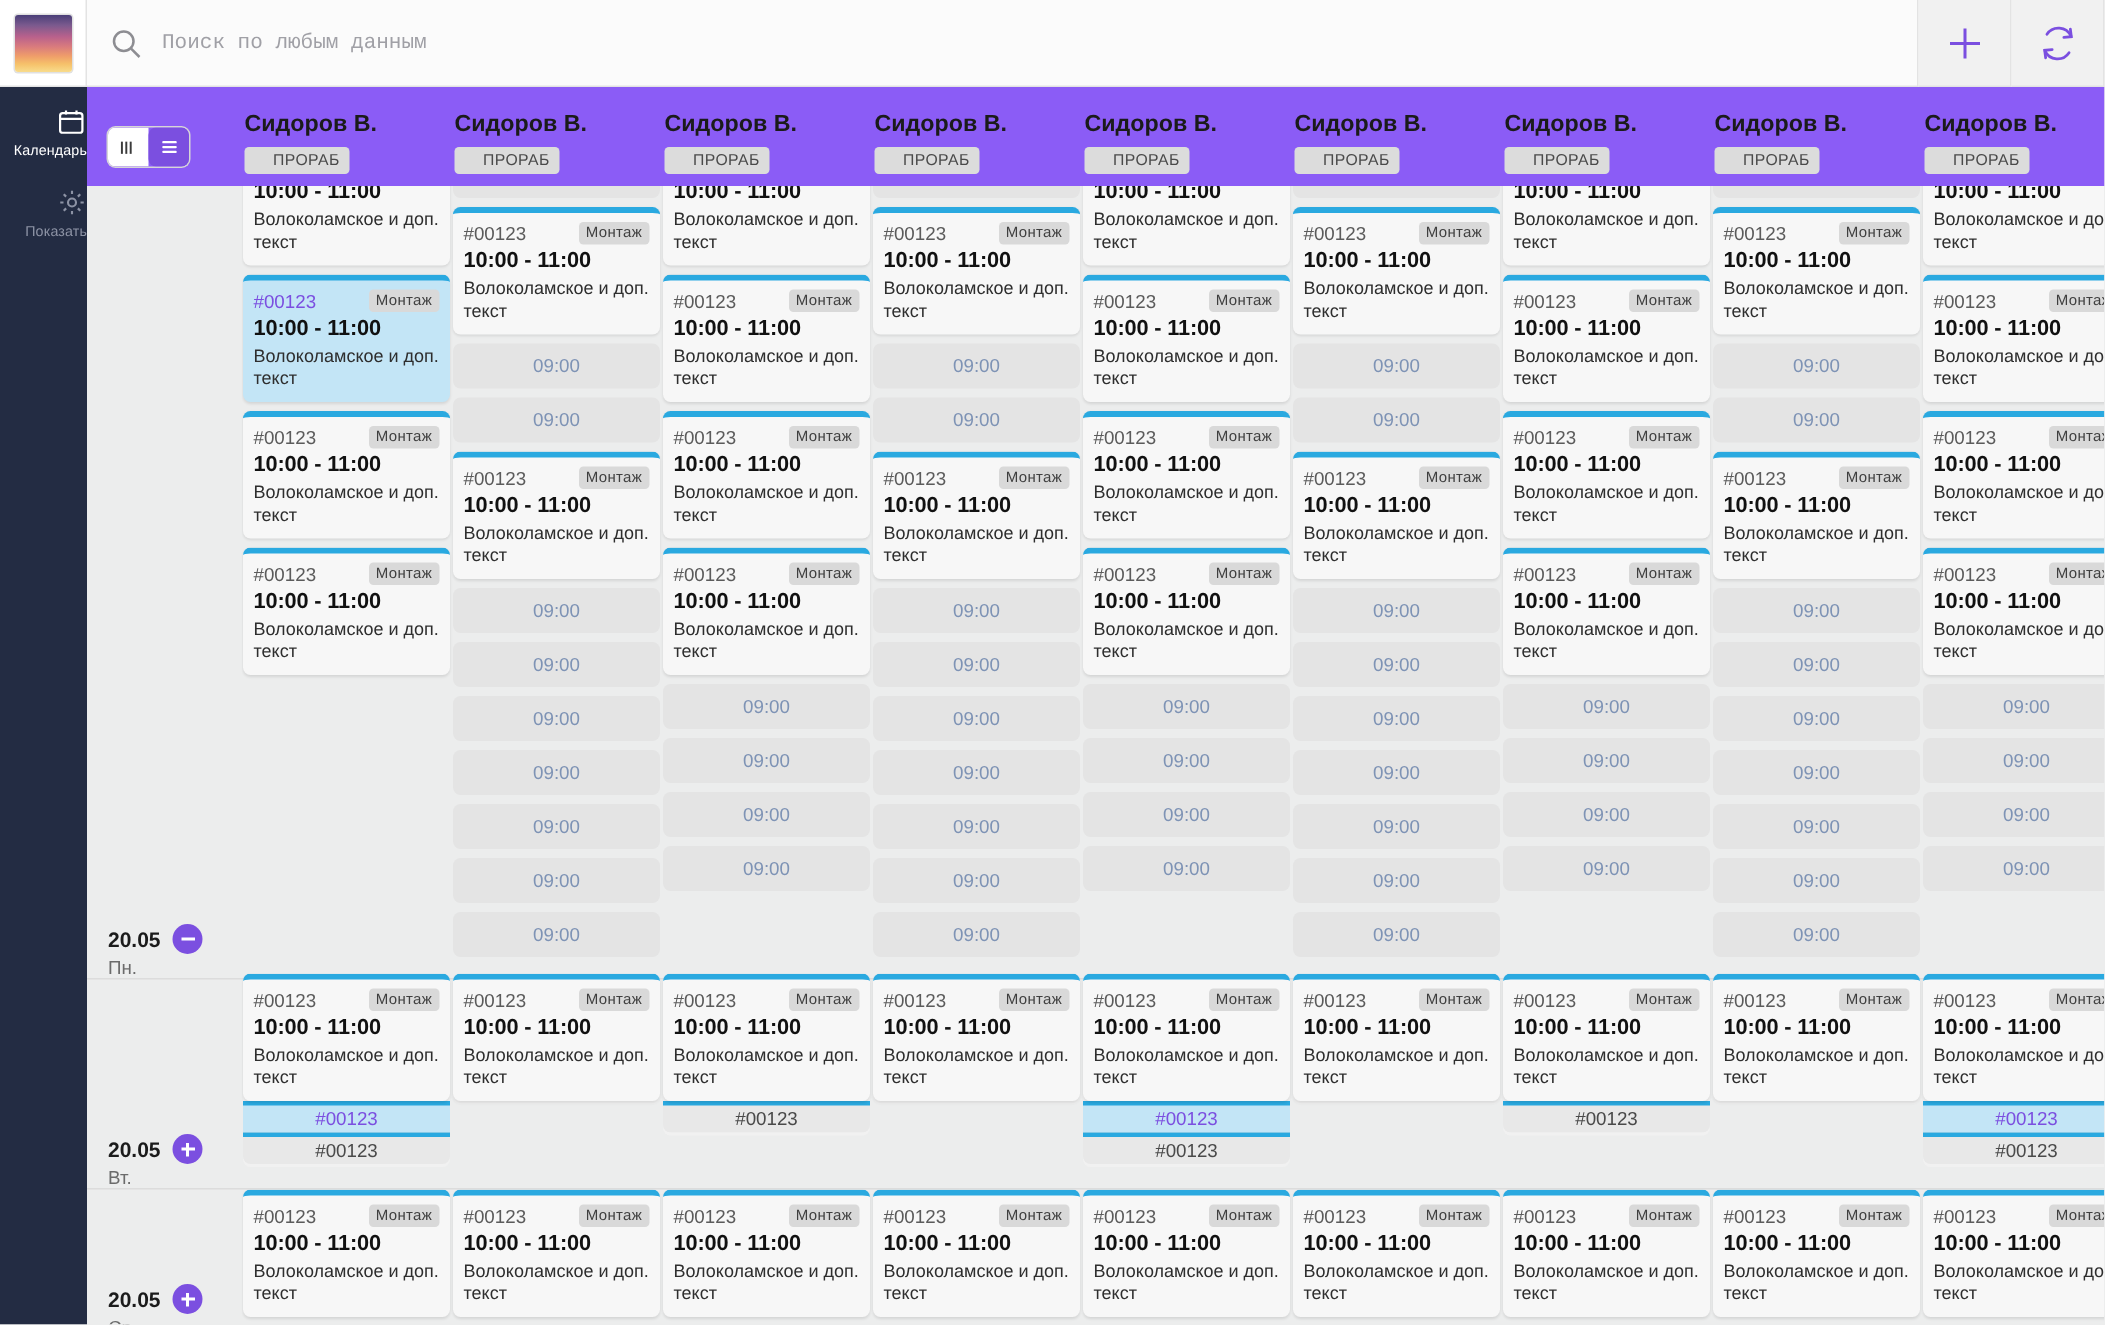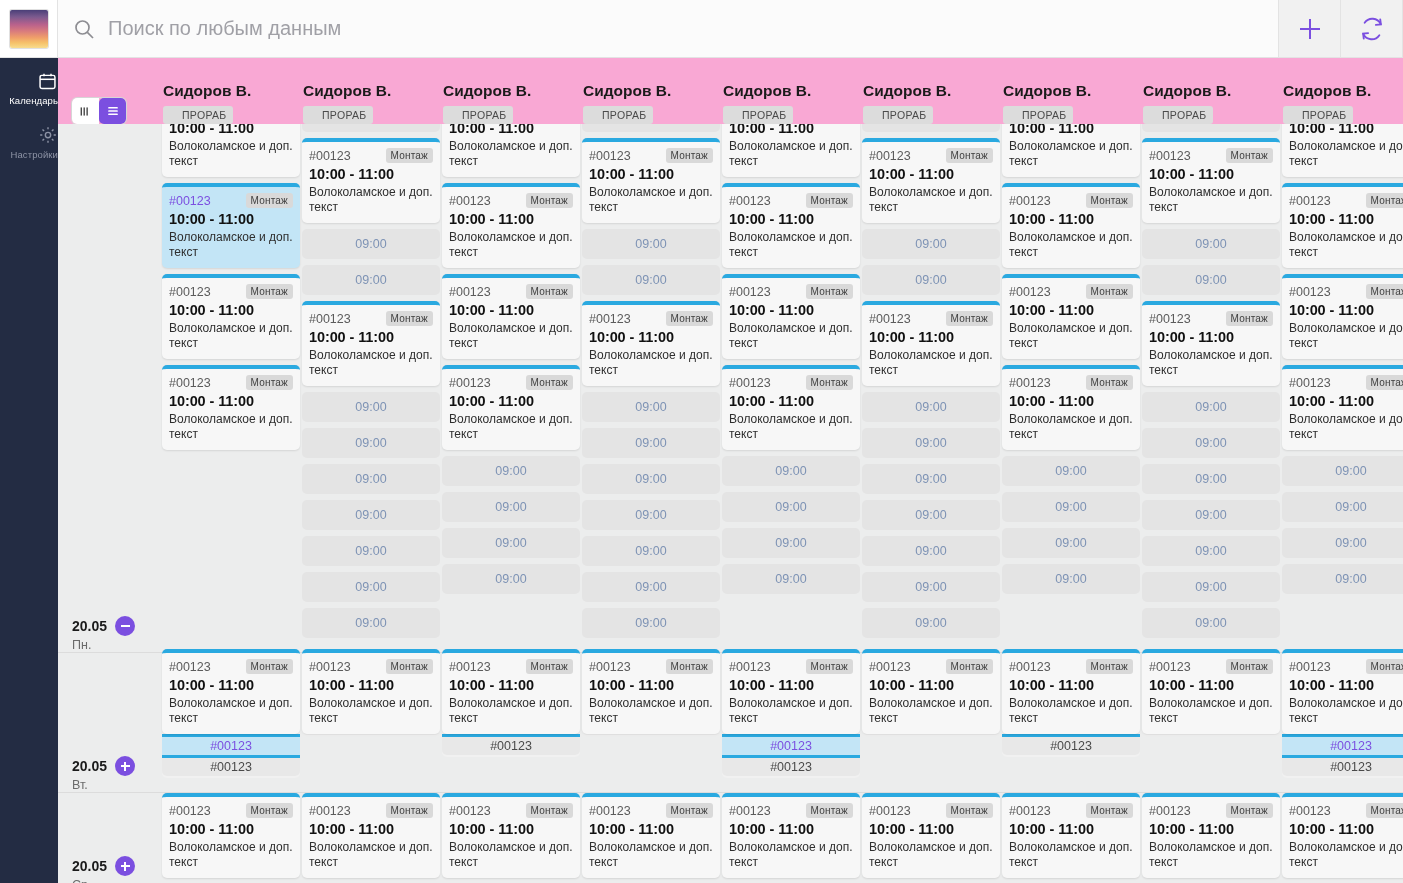--- a/index.html
+++ b/index.html
@@ -23,21 +23,21 @@
     background: linear-gradient(180deg,#4a3f78 0%, #7b5a8e 18%, #b8618c 38%, #d87a7e 55%, #ef9d6a 72%, #f6c16a 86%, #f8dc8c 100%);
     box-shadow: 0 0 0 1px #e0e0e0;
   }
   .search-cell {
     flex: 1 1 auto; background: #fbfbfb; display: flex; align-items: center;
     padding: 0 14px; border-bottom: 1px solid #e3e3e3; border-right: 1px solid #e3e3e3;
   }
   .search-icon { width: 24px; height: 24px; flex: 0 0 24px; margin-right: 12px; color: #8d8d92; }
   .search-input {
     border: none; outline: none; background: transparent; flex: 1 1 auto;
-    font-family: Liberation Sans, sans-serif; font-size: 20px; color: #be185d;
+    font-family: Liberation Mono, monospace; font-size: 14px; color: #be185d;
   }
   .search-input::placeholder { color: #a0a0a6; }
   .top-btn {
     width: 62px; flex: 0 0 62px; display: flex; align-items: center; justify-content: center;
     background: #f1f1f1; border-right: 1px solid #e3e3e3; border-bottom: 1px solid #e3e3e3;
     color: #7b4fe0; cursor: pointer;
   }
   .map-btn {
     flex: 0 0 auto; padding: 0 22px; display: flex; align-items: center; justify-content: center;
     background: #f1f1f1; border-bottom: 1px solid #e3e3e3;
@@ -54,21 +54,21 @@
   }
   .side-item { width: 58px; display: flex; flex-direction: column; align-items: flex-end; cursor: pointer; }
   .side-item .ico { color: #ffffff; height: 22px; display: flex; align-items: center; }
   .side-item .lbl { font-size: 9.5px; color: #ffffff; margin-top: 3px; letter-spacing: .1px; }
   .side-item.dim .ico, .side-item.dim .lbl { color: #8d93a5; }
 
   
   .main { flex: 1 1 auto; min-width: 0; display: flex; flex-direction: column; background: #eceded; }
 
   
-  .hdr-row { height: 66px; flex: 0 0 66px; display: flex; align-items: flex-end; background: #f9a8d4; }
+  .hdr-row { height: 66px; flex: 0 0 66px; display: flex; align-items: center; background: #8b5cf6; }
   .hdr-gutter { width: 103px; flex: 0 0 103px; display: flex; align-items: flex-start; padding: 14px 0 0 14px; }
   .toggle { display: flex; border-radius: 5px; overflow: hidden; box-shadow: 0 0 0 1px #d6d6d6; }
   .tg { width: 27px; height: 26px; display: flex; align-items: center; justify-content: center; cursor: pointer; }
   .tg.off { background: #ffffff; color: #3b3b3b; }
   .tg.on { background: #7b4fe0; color: #ffffff; border-radius: 5px; }
   .hdr-cols { flex: 1 1 auto; display: flex; min-width: 0; overflow: hidden; }
   .hdr-col { width: 140px; flex: 0 0 140px; padding: 8px 0 0 2px; }
   .hdr-name { font-size: 15.5px; font-weight: bold; color: #1b1b1b; white-space: nowrap; }
   .hdr-badge {
     display: inline-block; margin-top: 6px; padding: 3px 7px 3px 19px;
@@ -177,21 +177,21 @@
         </span>
         <span class="lbl">Календарь</span>
       </div>
       <div class="side-item dim">
         <span class="ico">
           <svg viewBox="0 0 24 24" width="20" height="20" fill="none" stroke="currentColor" stroke-width="1.7">
             <circle cx="12" cy="12" r="3.2"></circle>
             <path d="M12 2.6v2.6M12 18.8v2.6M21.4 12h-2.6M5.2 12H2.6M18.6 5.4l-1.9 1.9M7.3 16.7l-1.9 1.9M18.6 18.6l-1.9-1.9M7.3 7.3L5.4 5.4"></path>
           </svg>
         </span>
-        <span class="lbl">Настройки</span>
+        <span class="lbl">Показать</span>
       </div>
     </div>
 
     <div class="main">
 
       <div class="hdr-row">
         <div class="hdr-gutter">
           <div class="toggle">
             <div class="tg off">
               <svg viewBox="0 0 16 16" width="13" height="13" fill="currentColor">

